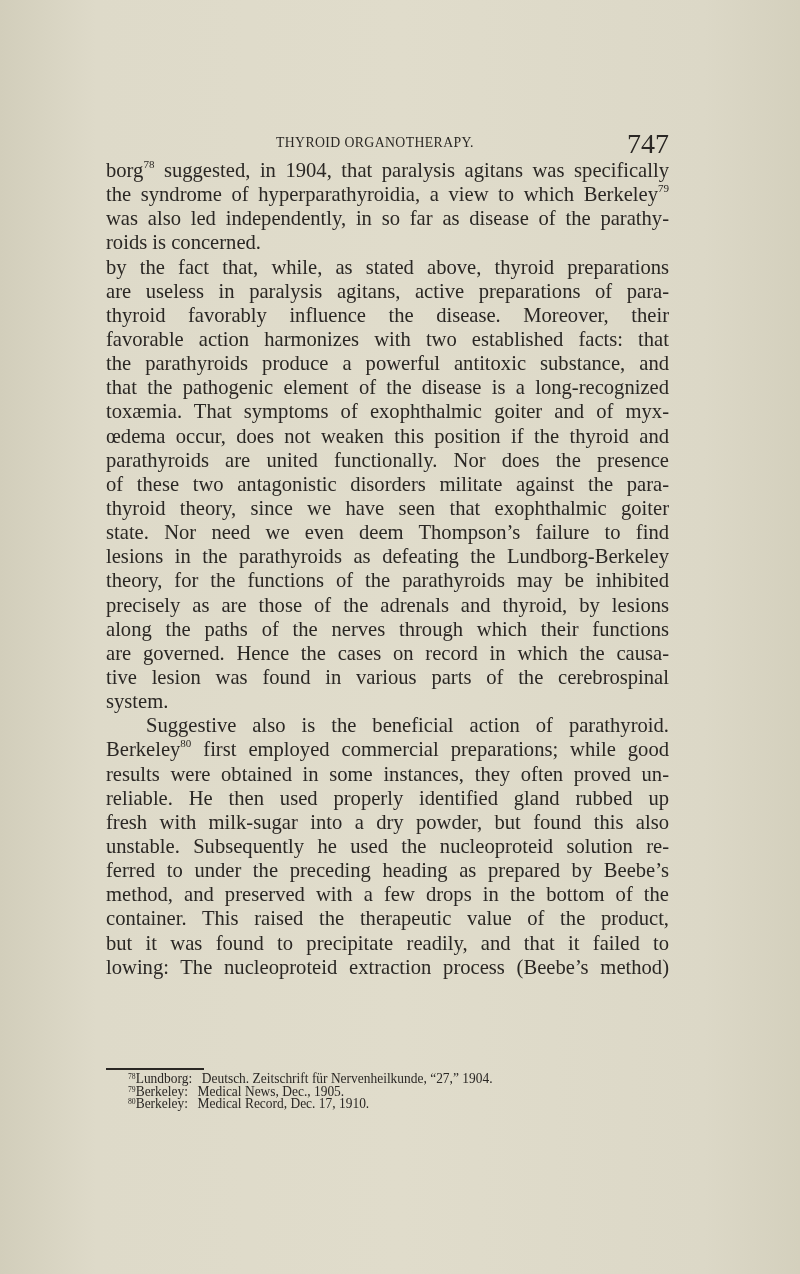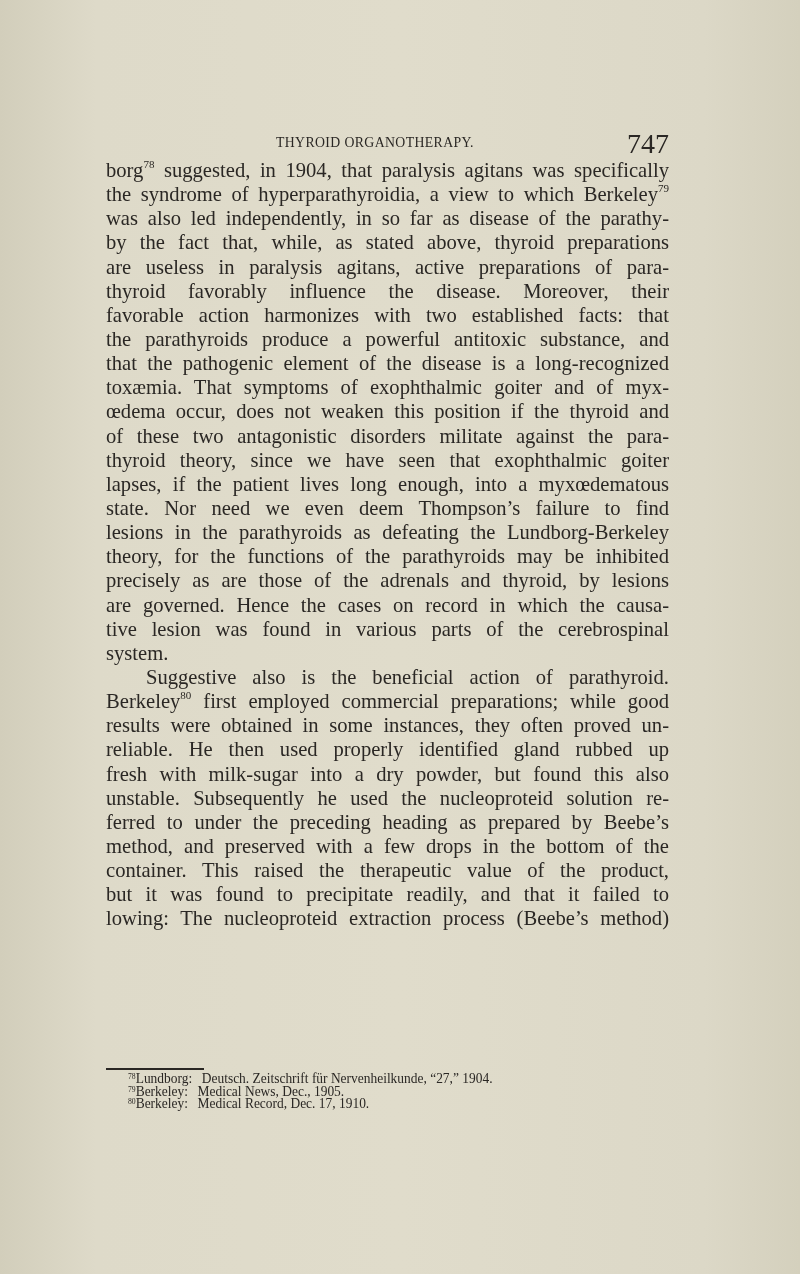--- a/index.html
+++ b/index.html
@@ -51,35 +51,37 @@
 <div class="page">
   <div class="running-head">
     <span class="running-title">THYROID ORGANOTHERAPY.</span>
     <span class="page-number">747</span>
   </div>
 
   <div class="body-text" id="body-text">
       <span class="line"><span>borg</span><sup>78</sup><span> suggested, in 1904, that paralysis agitans was specifically</span></span>
       <span class="line"><span>the syndrome of hyperparathyroidia, a view to which Berkeley</span><sup>79</sup></span>
       <span class="line"><span>was also led independently, in so far as disease of the parathy-</span></span>
+      <span class="line last"><span>roids is concerned.</span></span>
       <span class="line"><span>by the fact that, while, as stated above, thyroid preparations</span></span>
       <span class="line"><span>are useless in paralysis agitans, active preparations of para-</span></span>
       <span class="line"><span>thyroid favorably influence the disease. Moreover, their</span></span>
       <span class="line"><span>favorable action harmonizes with two established facts: that</span></span>
       <span class="line"><span>the parathyroids produce a powerful antitoxic substance, and</span></span>
       <span class="line"><span>that the pathogenic element of the disease is a long-recognized</span></span>
       <span class="line"><span>toxæmia. That symptoms of exophthalmic goiter and of myx-</span></span>
       <span class="line"><span>œdema occur, does not weaken this position if the thyroid and</span></span>
+      <span class="line"><span>parathyroids are united functionally. Nor does the presence</span></span>
       <span class="line"><span>of these two antagonistic disorders militate against the para-</span></span>
       <span class="line"><span>thyroid theory, since we have seen that exophthalmic goiter</span></span>
-      <span class="line"><span>lapses, if the patient lives long enough, into a myxœdematous</span></span>
       <span class="line"><span>state. Nor need we even deem Thompson’s failure to find</span></span>
       <span class="line"><span>lesions in the parathyroids as defeating the Lundborg-Berkeley</span></span>
       <span class="line"><span>theory, for the functions of the parathyroids may be inhibited</span></span>
       <span class="line"><span>precisely as are those of the adrenals and thyroid, by lesions</span></span>
+      <span class="line"><span>along the paths of the nerves through which their functions</span></span>
       <span class="line"><span>are governed. Hence the cases on record in which the causa-</span></span>
       <span class="line"><span>tive lesion was found in various parts of the cerebrospinal</span></span>
       <span class="line last"><span>system.</span></span>
       <span class="line indent"><span>Suggestive also is the beneficial action of parathyroid.</span></span>
       <span class="line"><span>Berkeley</span><sup>80</sup><span> first employed commercial preparations; while good</span></span>
       <span class="line"><span>results were obtained in some instances, they often proved un-</span></span>
       <span class="line"><span>reliable. He then used properly identified gland rubbed up</span></span>
       <span class="line"><span>fresh with milk-sugar into a dry powder, but found this also</span></span>
       <span class="line"><span>unstable. Subsequently he used the nucleoproteid solution re-</span></span>
       <span class="line"><span>ferred to under the preceding heading as prepared by Beebe’s</span></span>

